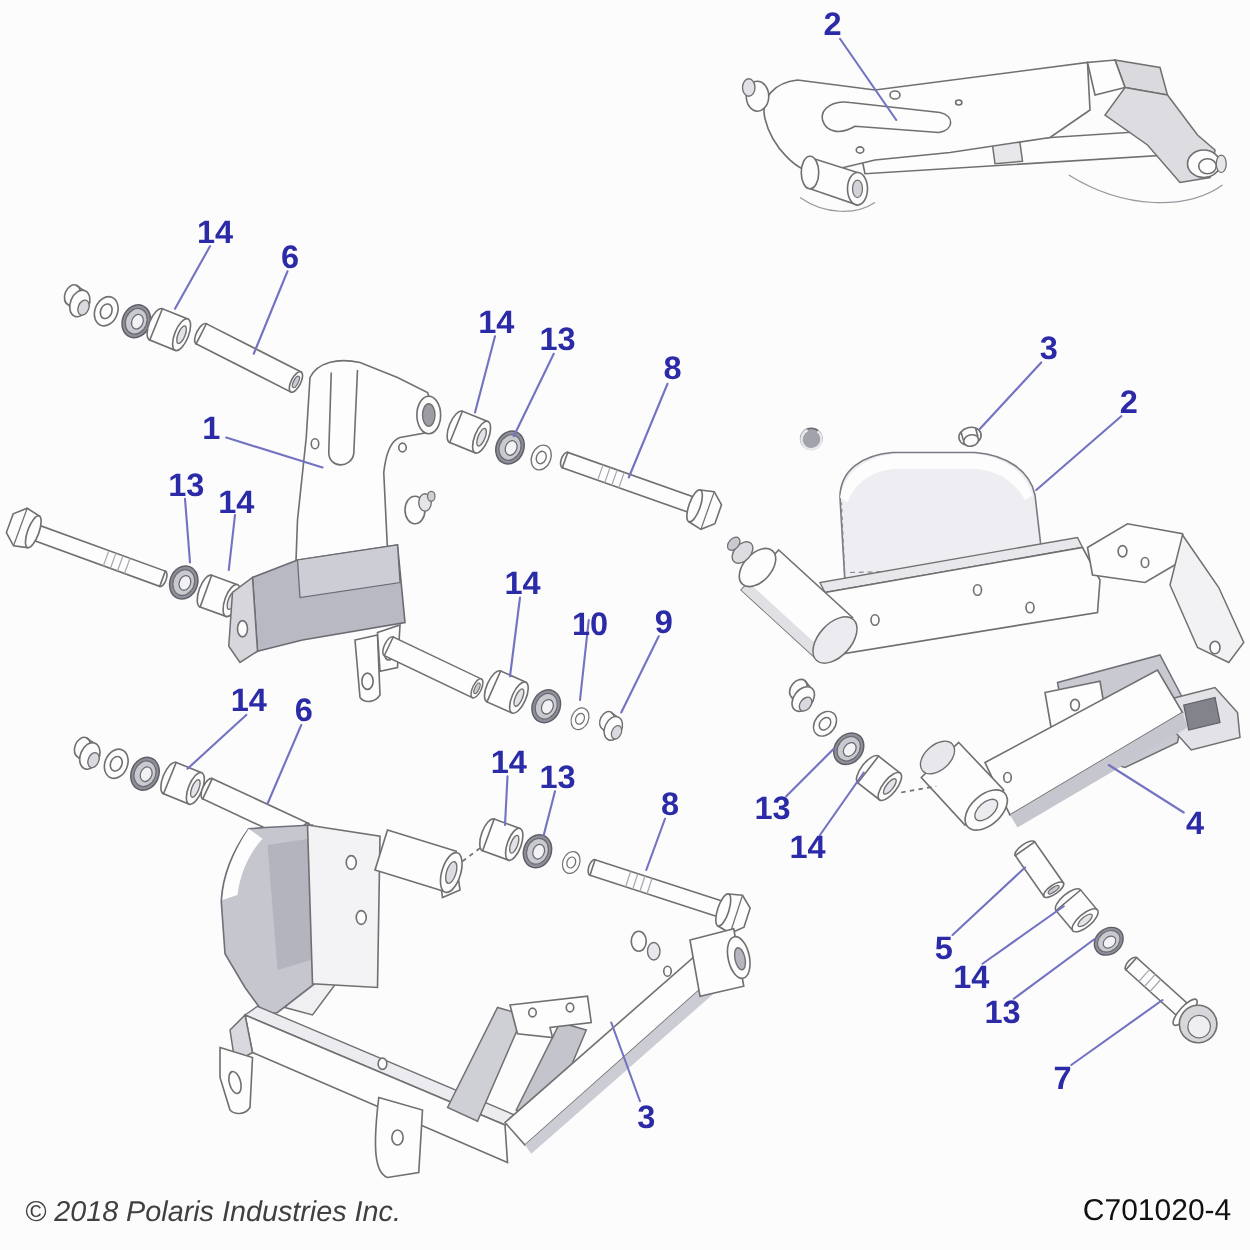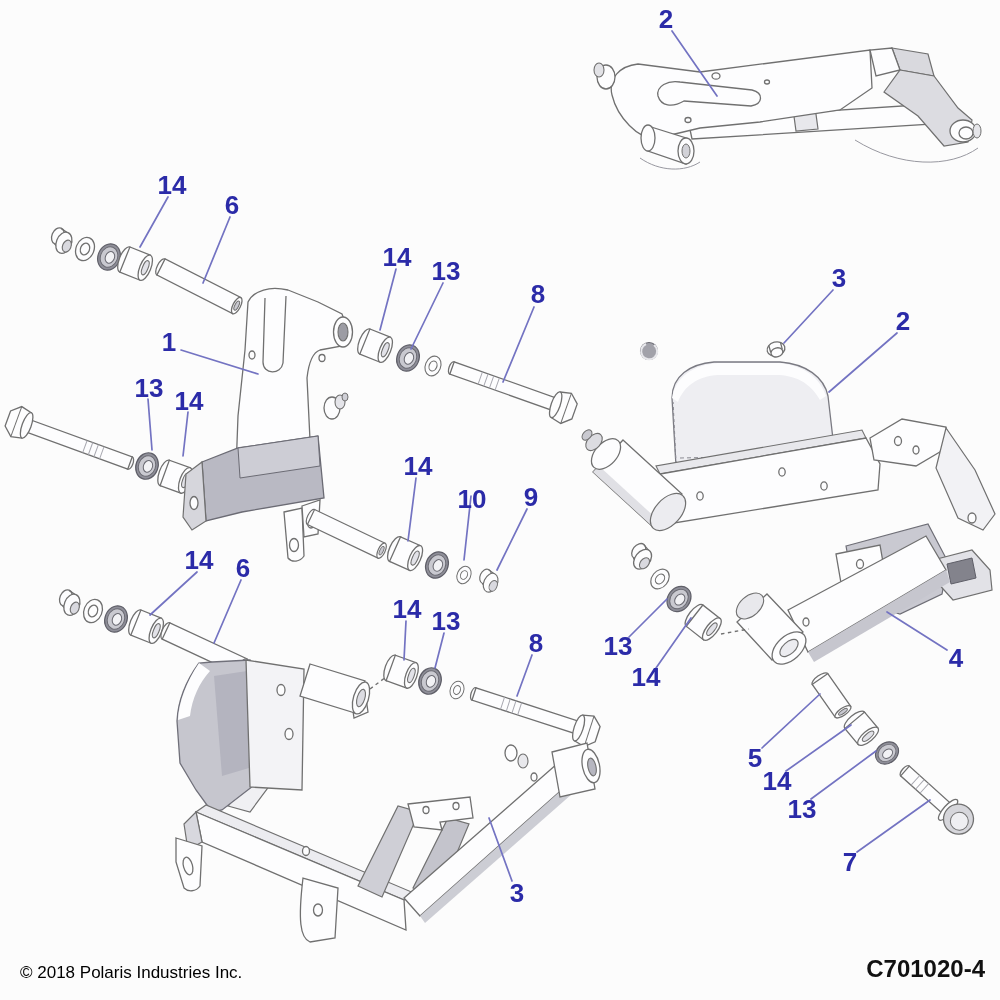--- a/index.html
+++ b/index.html
@@ -11,25 +11,25 @@
   svg.diagram { position:absolute; left:0; top:0; }
   .ln { stroke:#707070; stroke-width:1.3; }
   .w  { fill:#fdfdfe; }
   .callout {
     position:absolute; transform:translate(-50%,-50%);
     font-size:26px; font-weight:bold; color:#2b2ba8;
     white-space:nowrap; line-height:1;
   }
   .copyright {
     position:absolute; left:20px; bottom:17px;
-    font-size:17px; color:#000000;
+    font-size:23px; color:#404040;font-style:italic;
   }
   .partnum {
     position:absolute; right:15px; bottom:17px;
-    font-size:24px; font-weight:bold; color:#111;
+    font-size:24px; font-weight:normal; color:#111;
   }
 </style>
 </head>
 <body>
 
 <div class="stage">
 
 <svg class="diagram" width="1000" height="1000" viewBox="0 0 1000 1000">
   <defs>
     <g id="washer">

